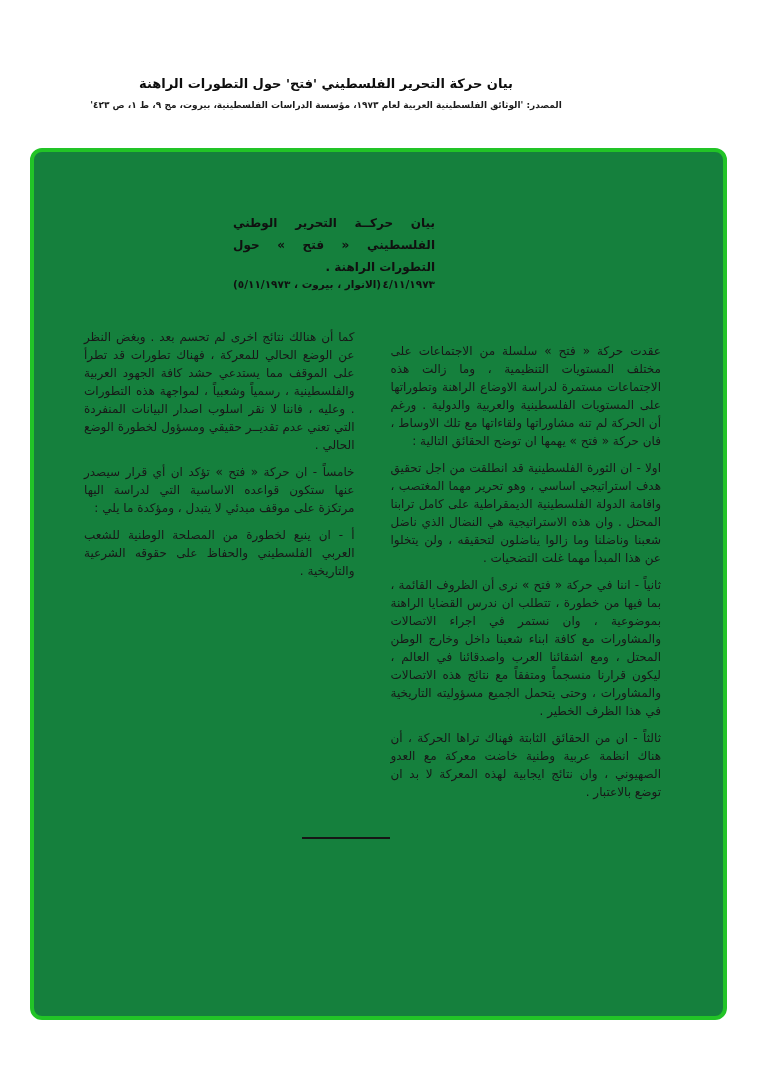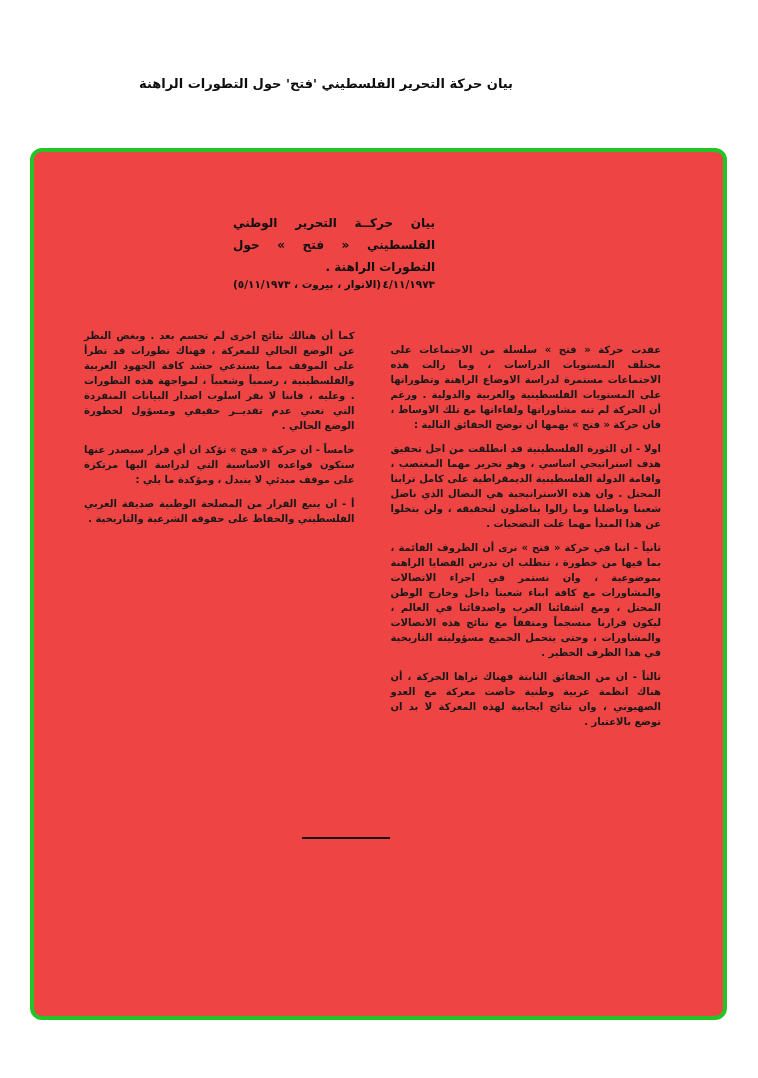--- a/index.html
+++ b/index.html
@@ -6,77 +6,78 @@
   html,body { width:758px; height:1078px; background:#ffffff; overflow:hidden; }
   body { font-family:"DejaVu Sans", sans-serif; color:#111; position:relative; }
 
   .header { position:absolute; top:76px; left:0; width:652px; text-align:center; direction:rtl; }
   .header .title { font-size:13px; font-weight:bold; color:#0d0d0d; letter-spacing:0; }
   .header .source { font-size:9px; font-weight:bold; margin-top:9px; color:#1c1c1c; }
 
   .scan-frame {
     position:absolute; left:30px; top:148px; width:697px; height:872px;
     border:4px solid var(--frame_green, #22c427);
-    border-radius:12px; background:#ef4444;
+    border-radius:12px; background:#15803d;
   }
   .doc { position:relative; width:100%; height:100%; direction:rtl; color:#171717; }
 
   .doc-heading {
     position:absolute; top:60px; right:288px; width:202px;
     font-size:12px; font-weight:bold; line-height:1.85;
     text-align:justify; text-align-last:right; color:#101010;
   }
   .date-line {
     position:absolute; top:126px; right:288px; width:202px;
     display:flex; justify-content:space-between; direction:rtl;
     font-size:10.5px; font-weight:bold; color:#101010;
   }
 
   .columns {
     position:absolute; top:190px; right:62px; left:50px;
     display:flex; direction:rtl; gap:36px;
   }
-  .col { flex:1; font-size:10px; line-height:1.5; text-align:justify; text-align-last:right; font-weight:bold; color:#181818; }
+  .col { flex:1; font-size:12px; line-height:1.5; text-align:justify; text-align-last:right; font-weight:normal; color:#181818; }
   .col p { margin-bottom:9px; }
   .col-left { margin-top:-14px; }
 
   .divider { position:absolute; top:685px; left:268px; width:88px; height:2px; background:#161616; }
 </style>
 </head>
 <body>
 
 <div class="page">
 
   <div class="header">
     <div class="title">بيان حركة التحرير الفلسطيني 'فتح' حول التطورات الراهنة</div>
+    <div class="source">المصدر: 'الوثائق الفلسطينية العربية لعام ١٩٧٣، مؤسسة الدراسات الفلسطينية، بيروت، مج ٩، ط ١، ص ٤٢٣'</div>
   </div>
 
   <div class="scan-frame">
     <div class="doc">
 
       <div class="doc-heading">بيان حركــة التحرير الوطني الفلسطيني « فتح » حول التطورات الراهنة .</div>
 
       <div class="date-line">
         <span>٤/١١/١٩٧٣</span>
         <span>(الانوار ، بيروت ، ٥/١١/١٩٧٣)</span>
       </div>
 
       <div class="columns">
 
         <div class="col col-right">
-          <p>عقدت حركة « فتح » سلسلة من الاجتماعات على مختلف المستويات الدراسات ، وما زالت هذه الاجتماعات مستمرة لدراسة الاوضاع الراهنة وتطوراتها على المستويات الفلسطينية والعربية والدولية . ورغم أن الحركة لم تنه مشاوراتها ولقاءاتها مع تلك الاوساط ، فان حركة « فتح » يهمها ان توضح الحقائق التالية :</p>
+          <p>عقدت حركة « فتح » سلسلة من الاجتماعات على مختلف المستويات التنظيمية ، وما زالت هذه الاجتماعات مستمرة لدراسة الاوضاع الراهنة وتطوراتها على المستويات الفلسطينية والعربية والدولية . ورغم أن الحركة لم تنه مشاوراتها ولقاءاتها مع تلك الاوساط ، فان حركة « فتح » يهمها ان توضح الحقائق التالية :</p>
           <p>اولا - ان الثورة الفلسطينية قد انطلقت من اجل تحقيق هدف استراتيجي اساسي ، وهو تحرير مهما المغتصب ، واقامة الدولة الفلسطينية الديمقراطية على كامل ترابنا المحتل . وان هذه الاستراتيجية هي النضال الذي ناضل شعبنا وناضلنا وما زالوا يناضلون لتحقيقه ، ولن يتخلوا عن هذا المبدأ مهما غلت التضحيات .</p>
           <p>ثانياً - اننا في حركة « فتح » نرى أن الظروف القائمة ، بما فيها من خطورة ، تتطلب ان ندرس القضايا الراهنة بموضوعية ، وان نستمر في اجراء الاتصالات والمشاورات مع كافة ابناء شعبنا داخل وخارج الوطن المحتل ، ومع اشقائنا العرب واصدقائنا في العالم ، ليكون قرارنا منسجماً ومتفقاً مع نتائج هذه الاتصالات والمشاورات ، وحتى يتحمل الجميع مسؤوليته التاريخية في هذا الظرف الخطير .</p>
           <p>ثالثاً - ان من الحقائق الثابتة فهناك تراها الحركة ، أن هناك انظمة عربية وطنية خاضت معركة مع العدو الصهيوني ، وان نتائج ايجابية لهذه المعركة لا بد ان توضع بالاعتبار .</p>
         </div>
 
         <div class="col col-left">
           <p>كما أن هنالك نتائج اخرى لم تحسم بعد . وبغض النظر عن الوضع الحالي للمعركة ، فهناك تطورات قد تطرأ على الموقف مما يستدعي حشد كافة الجهود العربية والفلسطينية ، رسمياً وشعبياً ، لمواجهة هذه التطورات . وعليه ، فاننا لا نقر اسلوب اصدار البيانات المنفردة التي تعني عدم تقديــر حقيقي ومسؤول لخطورة الوضع الحالي .</p>
           <p>خامساً - ان حركة « فتح » تؤكد ان أي قرار سيصدر عنها ستكون قواعده الاساسية التي لدراسة اليها مرتكزة على موقف مبدئي لا يتبدل ، ومؤكدة ما يلي :</p>
-          <p>أ - ان ينبع القرار من المصلحة الوطنية صديقة العربي الفلسطيني والحفاظ على حقوقه الشرعية والتاريخية .</p>
+          <p>أ - ان ينبع لخطورة من المصلحة الوطنية للشعب العربي الفلسطيني والحفاظ على حقوقه الشرعية والتاريخية .</p>
         </div>
 
       </div>
 
       <div class="divider"></div>
 
     </div>
   </div>
 
 </div>

